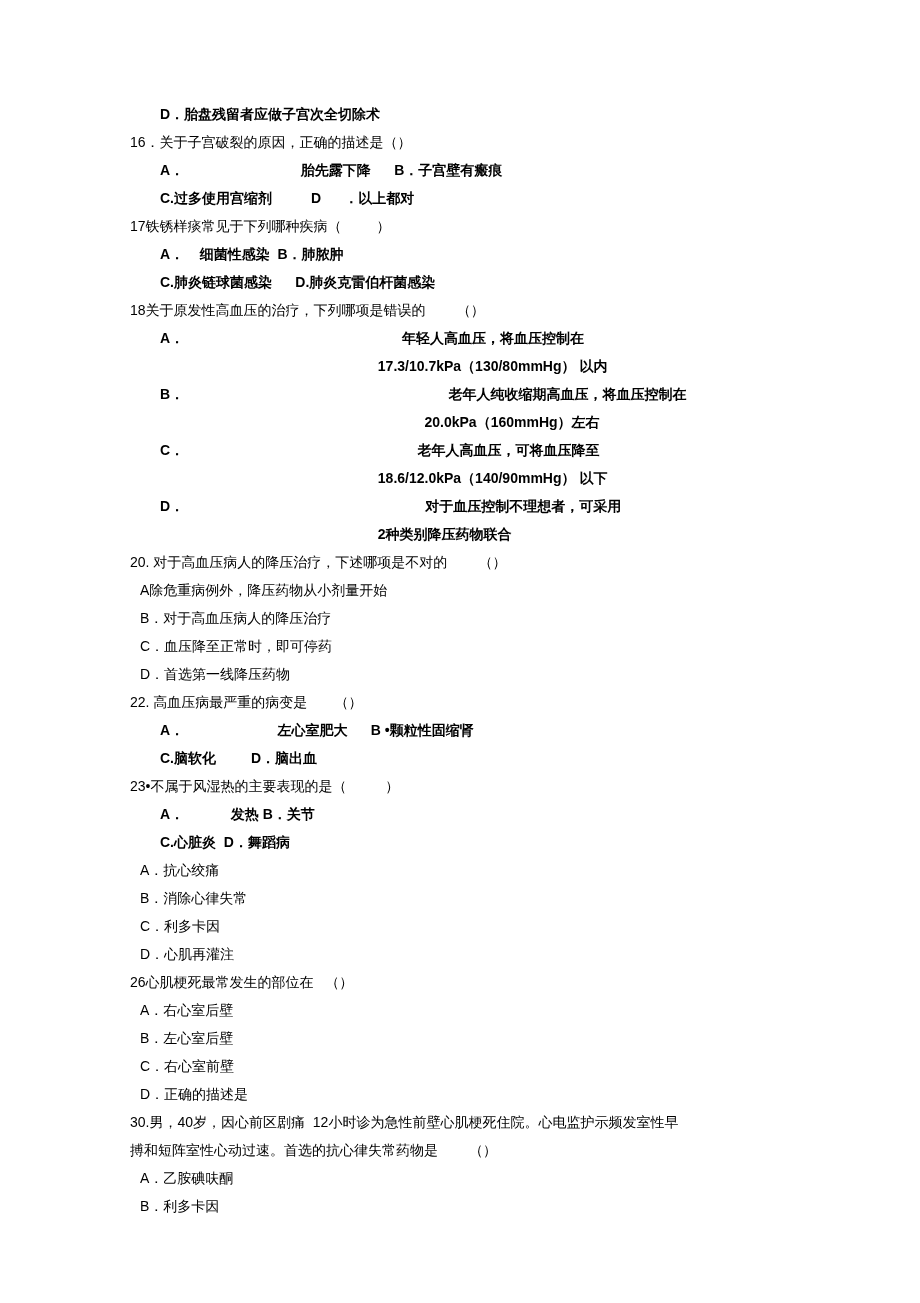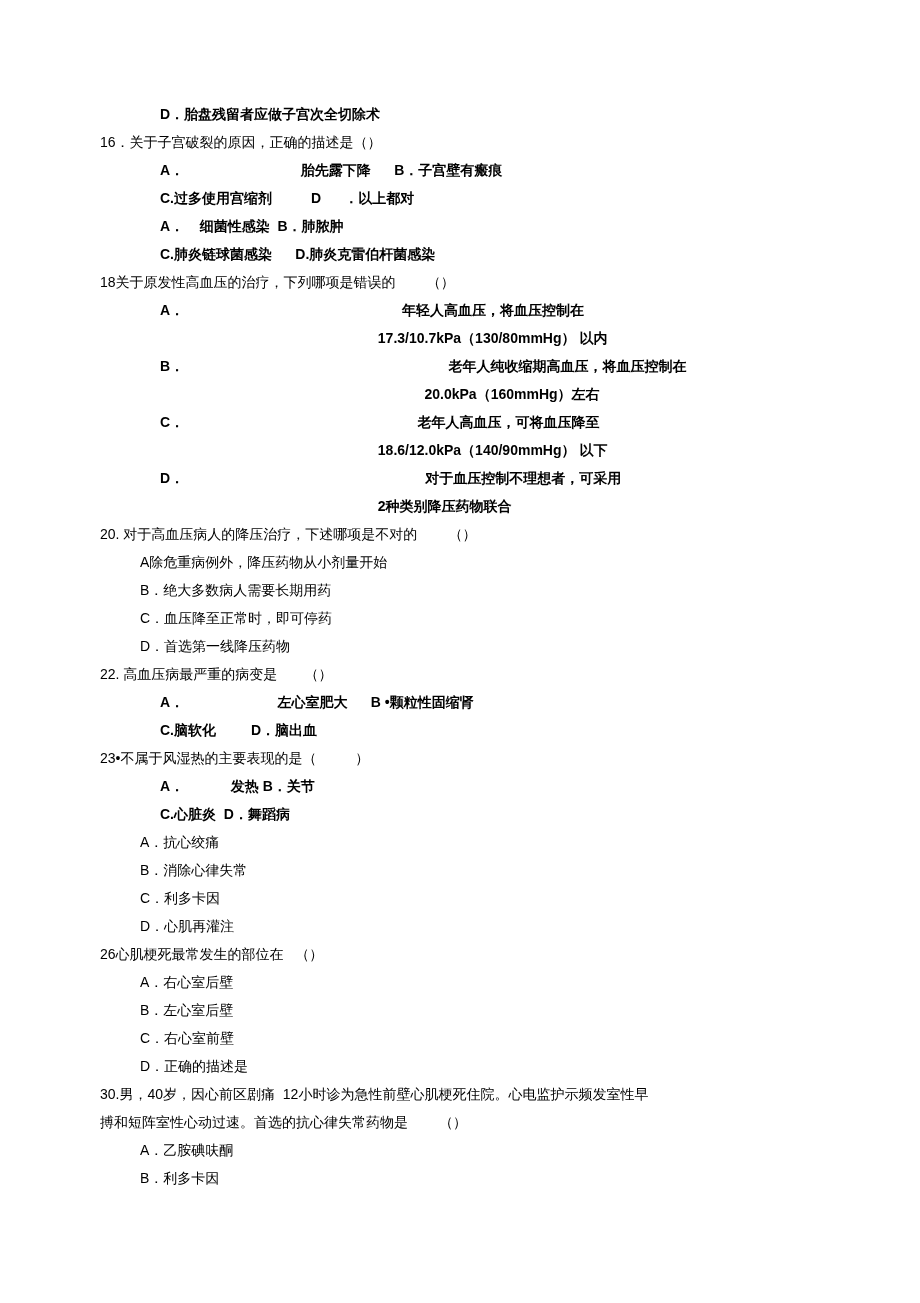--- a/index.html
+++ b/index.html
@@ -11,44 +11,45 @@
     padding: 100px 100px 60px 100px;
     line-height: 2;
     width: 920px;
     box-sizing: border-box;
   }
   .line {
     white-space: pre;
   }
   .indent1 { padding-left: 60px; font-weight: bold; }
   .indent2 { padding-left: 40px; }
-  .indent0 { padding-left: 0px; }
+  .indent0 { padding-left: 0px; margin-left: 30px; }
 </style>
 </head>
 <body>
 
 <div id="content">
     <div class="line indent1">D．胎盘残留者应做子宫次全切除术</div>
     <div class="line indent0">16．关于子宫破裂的原因，正确的描述是（）</div>
     <div class="line indent1">A．                              胎先露下降      B．子宫壁有瘢痕</div>
     <div class="line indent1">C.过多使用宫缩剂          D      ．以上都对</div>
+    <div class="line indent0">17铁锈样痰常见于下列哪种疾病（         ）</div>
     <div class="line indent1">A．    细菌性感染  B．肺脓肿</div>
     <div class="line indent1">C.肺炎链球菌感染      D.肺炎克雷伯杆菌感染</div>
     <div class="line indent0">18关于原发性高血压的治疗，下列哪项是错误的        （）</div>
     <div class="line indent1">A．                                                        年轻人高血压，将血压控制在</div>
     <div class="line indent1">                                                        17.3/10.7kPa（130/80mmHg） 以内</div>
     <div class="line indent1">B．                                                                    老年人纯收缩期高血压，将血压控制在</div>
     <div class="line indent1">                                                                    20.0kPa（160mmHg）左右</div>
     <div class="line indent1">C．                                                            老年人高血压，可将血压降至</div>
     <div class="line indent1">                                                        18.6/12.0kPa（140/90mmHg） 以下</div>
     <div class="line indent1">D．                                                              对于血压控制不理想者，可采用</div>
     <div class="line indent1">                                                        2种类别降压药物联合</div>
     <div class="line indent0">20. 对于高血压病人的降压治疗，下述哪项是不对的        （）</div>
     <div class="line indent2">A除危重病例外，降压药物从小剂量开始</div>
-    <div class="line indent2">B．绝大多数病人需要长期用药</div>
+    <div class="line indent2">B．对于高血压病人的降压治疗</div>
     <div class="line indent2">C．血压降至正常时，即可停药</div>
     <div class="line indent2">D．首选第一线降压药物</div>
     <div class="line indent0">22. 高血压病最严重的病变是       （）</div>
     <div class="line indent1">A．                        左心室肥大      B •颗粒性固缩肾</div>
     <div class="line indent1">C.脑软化         D．脑出血</div>
     <div class="line indent0">23•不属于风湿热的主要表现的是（          ）</div>
     <div class="line indent1">A．            发热 B．关节</div>
     <div class="line indent1">C.心脏炎  D．舞蹈病</div>
     <div class="line indent2">A．抗心绞痛</div>
     <div class="line indent2">B．消除心律失常</div>

